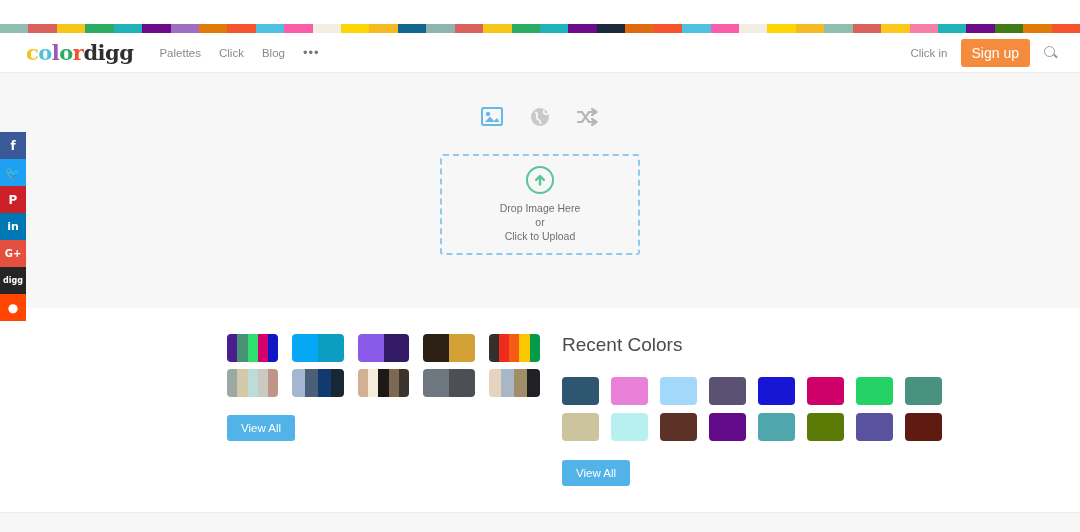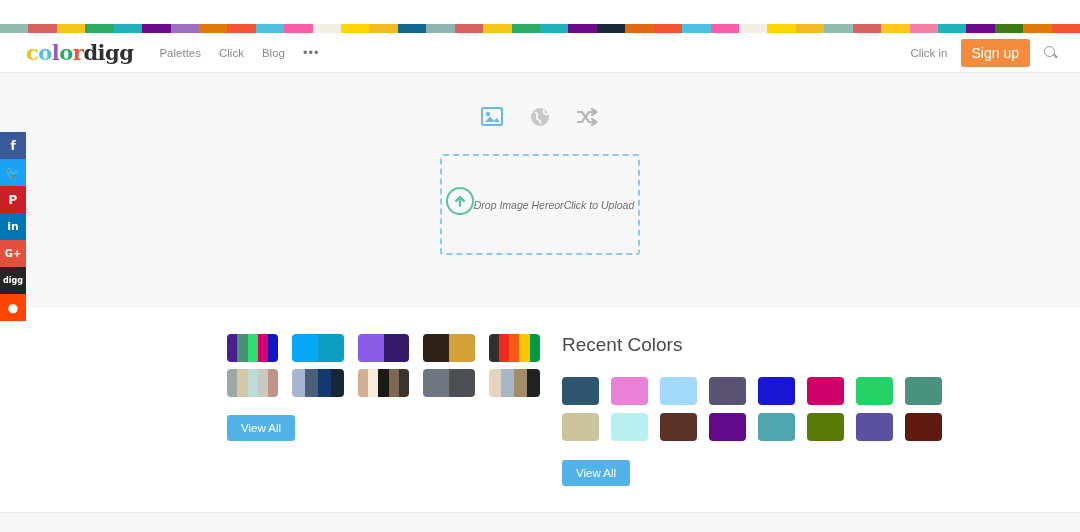--- a/index.html
+++ b/index.html
@@ -57,22 +57,22 @@
   }
 
   
   .hero { background: #f7f7f7; width: 1080px; height: 235px; padding-top: 26px; text-align: center; }
   .modes { display: flex; justify-content: center; align-items: center; gap: 22px; height: 36px; }
   .mode { width: 26px; height: 26px; display: flex; align-items: center; justify-content: center; cursor: pointer; }
   .hero-title { font-size: 23px; color: #4a4a4a; font-weight: normal; margin-top: 18px; letter-spacing: 0.1px; }
   .dropzone {
     width: 200px; height: 101px; margin: 19px auto 0;
     border: 2px dashed #8ec9ee; border-radius: 3px;
-    display: flex; align-items: center; justify-content: center;
-    cursor: pointer; background: transparent; font-style: italic;
+    display: flex; flex-direction: column; align-items: center; justify-content: center;
+    cursor: pointer; background: transparent;
   }
   .up-circle {
     width: 28px; height: 28px; border-radius: 50%;
     border: 2.5px solid #5bc49a; display: flex; align-items: center; justify-content: center;
     margin-bottom: 7px;
   }
   .dz-line { font-size: 10.5px; color: #6e6e6e; line-height: 14px; }
 
   
   .recent { display: flex; padding: 26px 0 0 0; background: #fff; height: 204px; }

